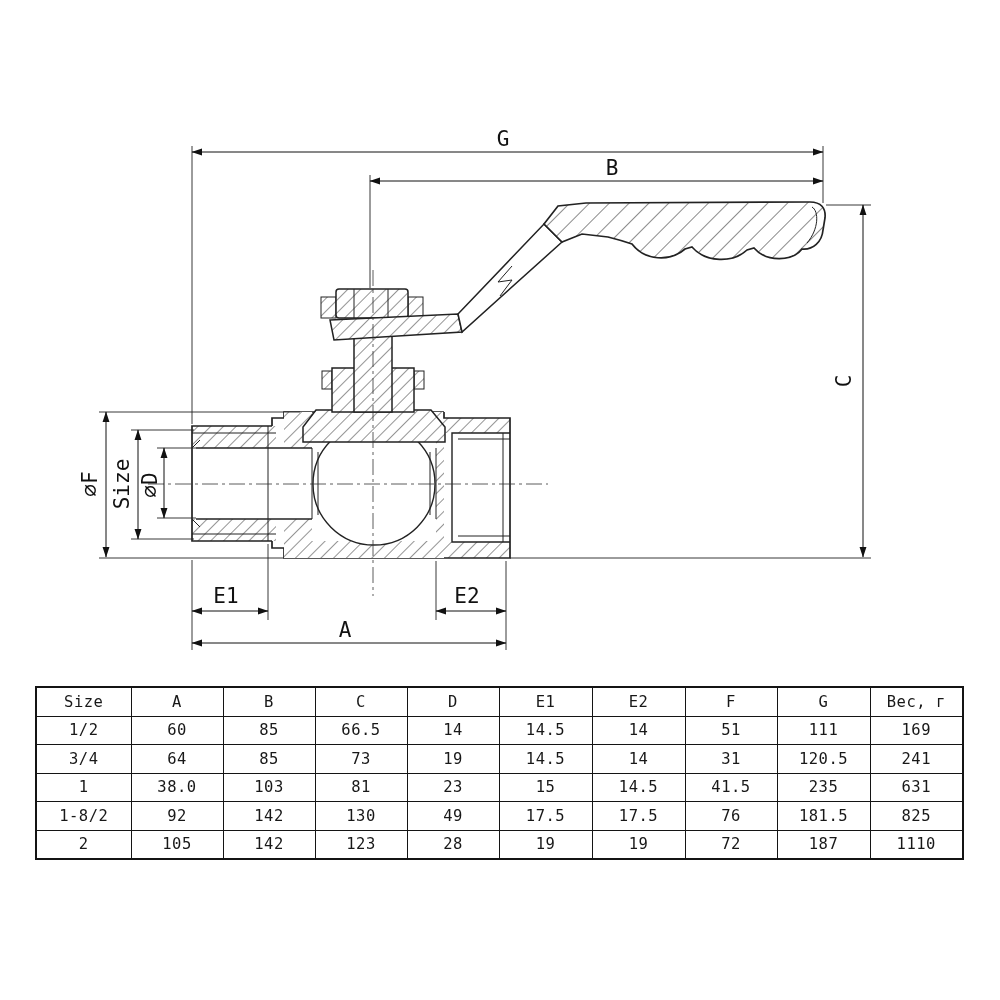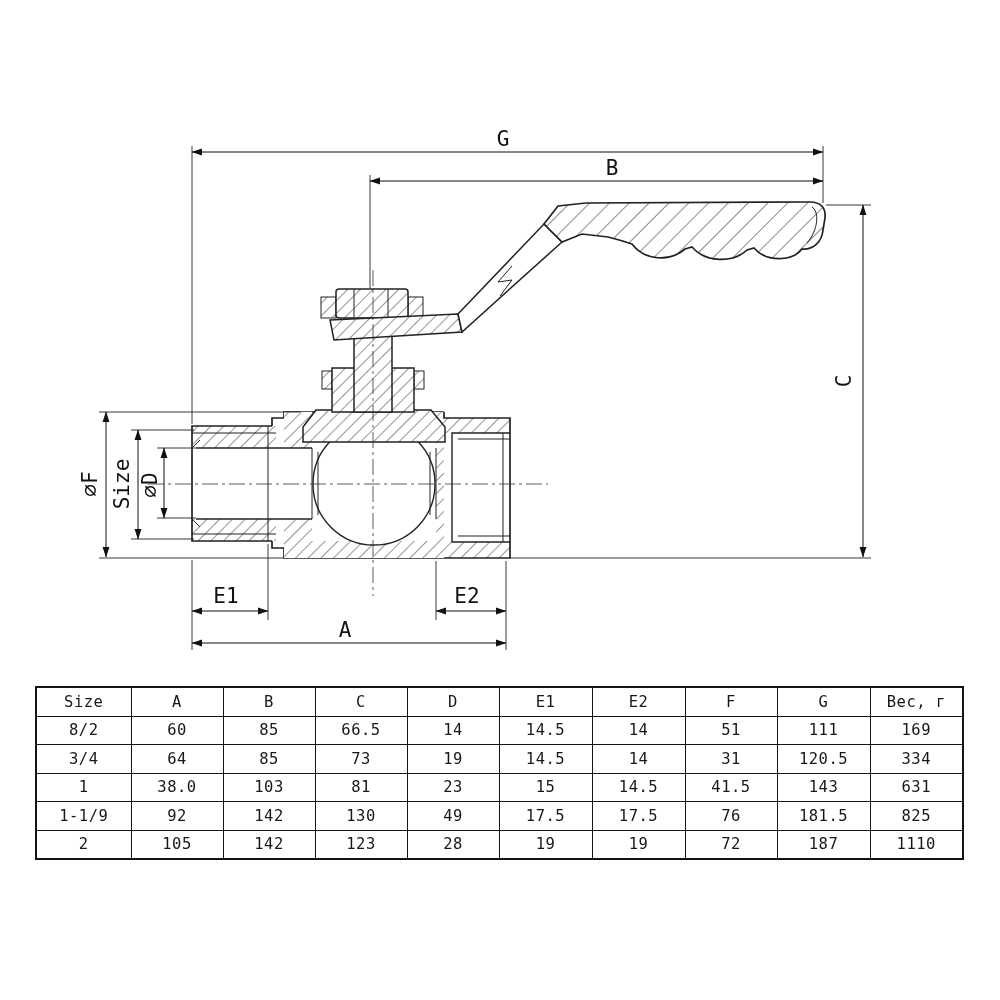--- a/index.html
+++ b/index.html
@@ -163,57 +163,57 @@
           <th>D</th>
           <th>E1</th>
           <th>E2</th>
           <th>F</th>
           <th>G</th>
           <th>Вес, г</th>
         </tr>
     </thead>
     <tbody>
         <tr>
-          <td>8/2</td>
+          <td>1/2</td>
           <td>60</td>
           <td>85</td>
           <td>66.5</td>
           <td>14</td>
           <td>14.5</td>
           <td>14</td>
           <td>51</td>
           <td>111</td>
           <td>169</td>
         </tr>
         <tr>
           <td>3/4</td>
           <td>64</td>
           <td>85</td>
           <td>73</td>
           <td>19</td>
           <td>14.5</td>
           <td>14</td>
           <td>31</td>
           <td>120.5</td>
-          <td>334</td>
+          <td>241</td>
         </tr>
         <tr>
           <td>1</td>
           <td>38.0</td>
           <td>103</td>
           <td>81</td>
           <td>23</td>
           <td>15</td>
           <td>14.5</td>
           <td>41.5</td>
-          <td>143</td>
+          <td>235</td>
           <td>631</td>
         </tr>
         <tr>
-          <td>1-1/9</td>
+          <td>1-8/2</td>
           <td>92</td>
           <td>142</td>
           <td>130</td>
           <td>49</td>
           <td>17.5</td>
           <td>17.5</td>
           <td>76</td>
           <td>181.5</td>
           <td>825</td>
         </tr>

